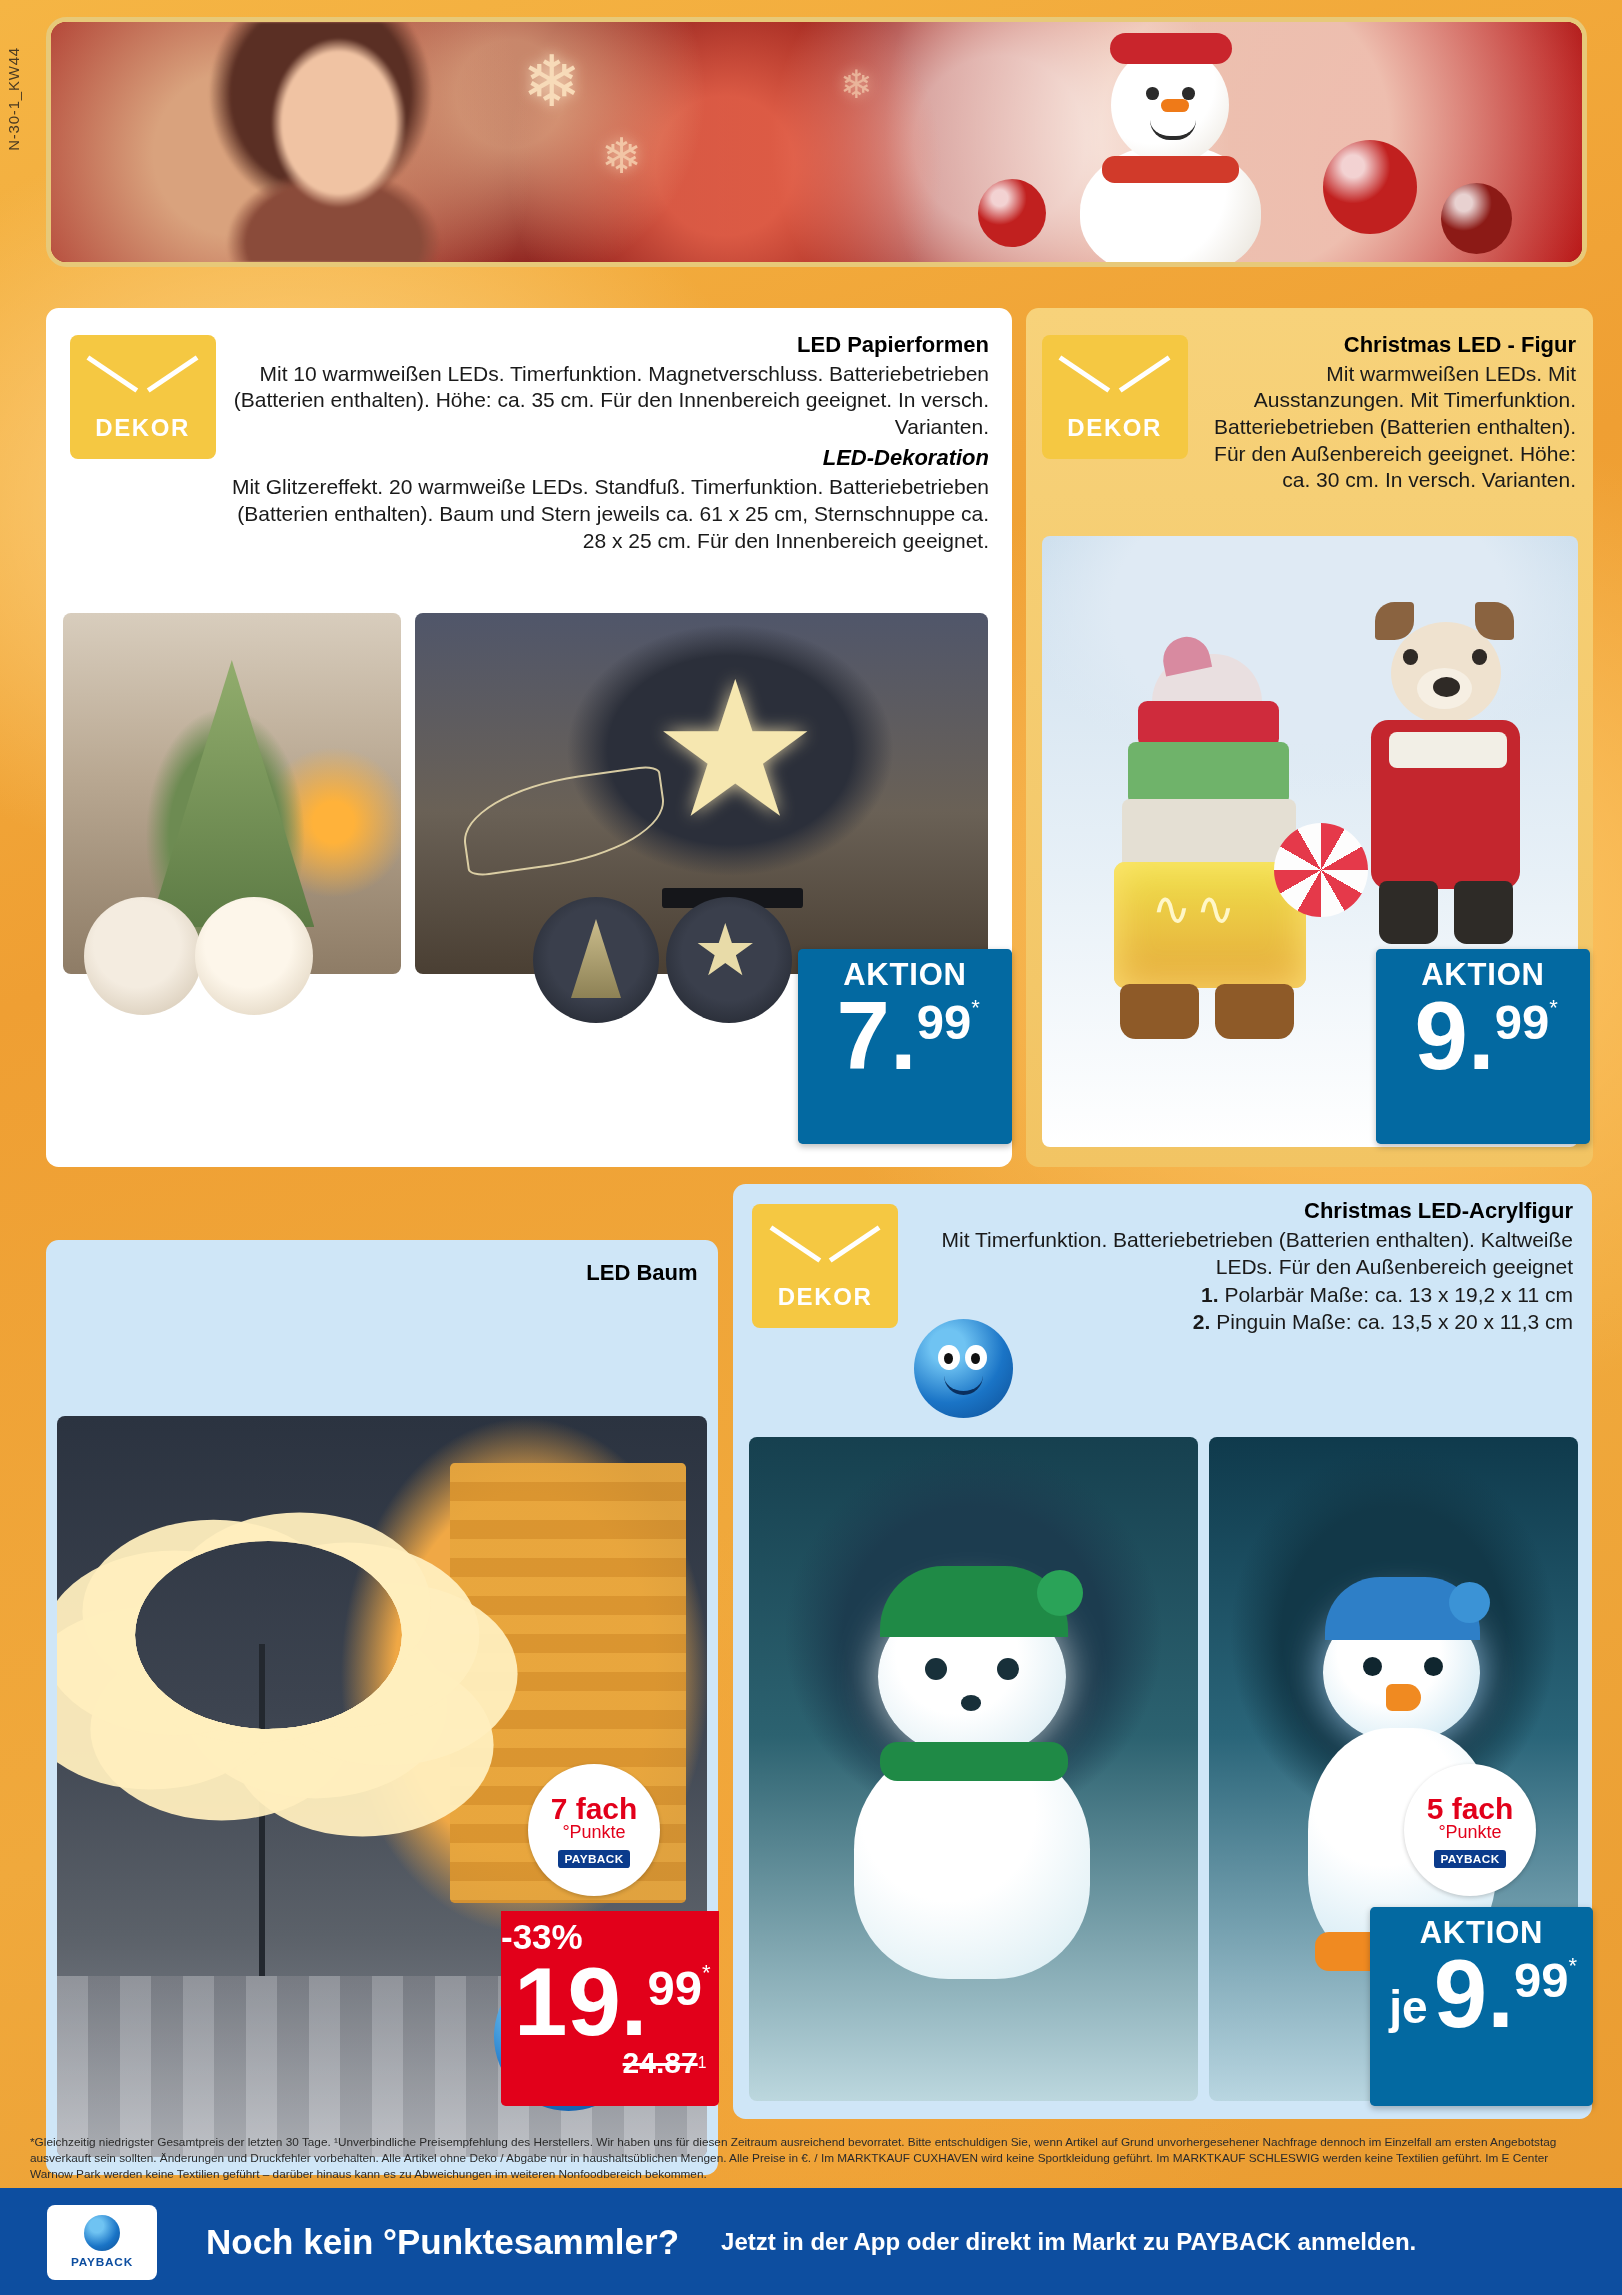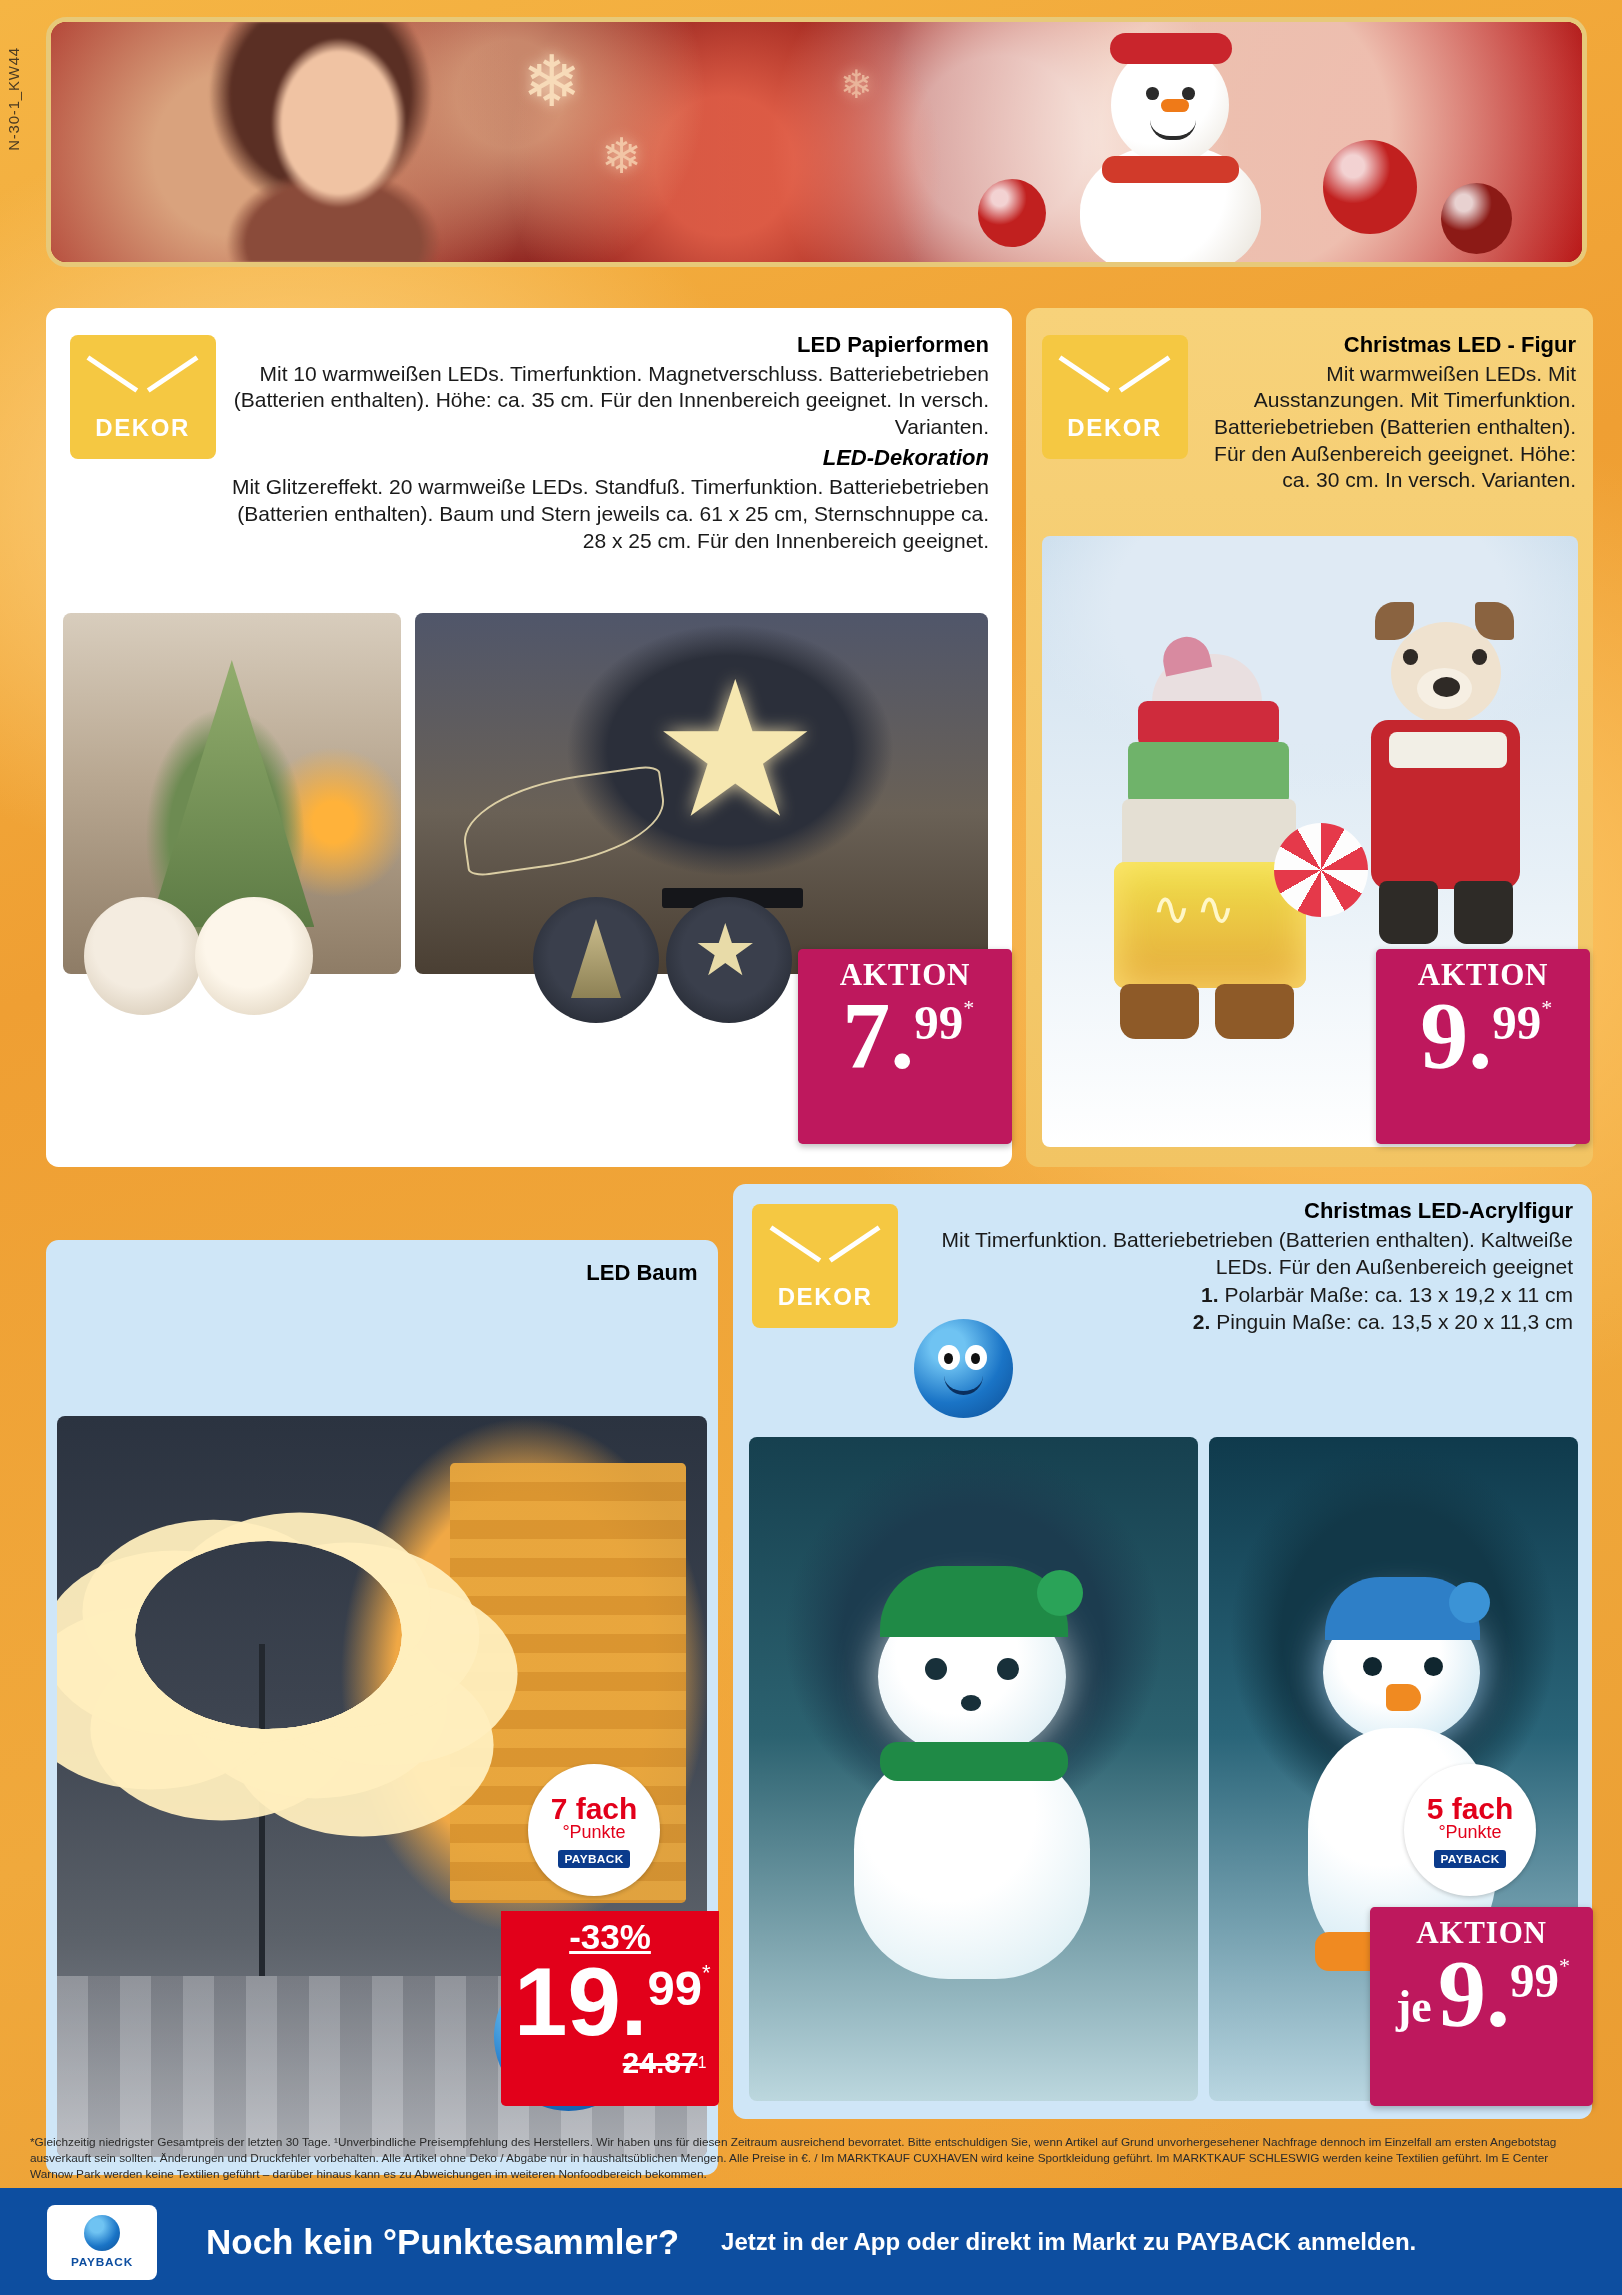--- a/index.html
+++ b/index.html
@@ -131,41 +131,40 @@
   }
 
   
   .photo { position: absolute; overflow: hidden; }
   .photo.rounded { border-radius: 7.9px; }
   .circ { position:absolute; border-radius:50%; overflow:hidden; }
 
   
   .aktion {
     position: absolute;
-    background: #be185d;
+    background: #0369a1;
     color: #fff;
     text-align: center;
     box-shadow: 0 2.4px 6.3px rgba(0,0,0,.25);
-    font-family: Liberation Serif, serif;
   }
   .aktion .label {
     font-size: 31px; font-weight: bold; letter-spacing: 0.8px;
     padding-top: 7.9px; padding-bottom: 1.6px;
   }
   .priceline {
     display: flex; align-items: flex-start; justify-content: center;
     line-height: .88;
   }
   .price-int { font-size: 96px; font-weight: bold; }
   .price-dot { font-size: 96px; font-weight: bold; }
   .price-cent { font-size: 49px; font-weight: bold; margin-top: 6.3px; }
   .price-star { font-size: 22px; margin-top: 3.1px; }
 
   .pct {
-    background:#e2001a; color:#fff; font-weight:bold; font-size:35px; text-align:center;text-decoration:underline;
+    background:#e2001a; color:#fff; font-weight:bold; font-size:35px; text-align:left;
   }
   .strike {
     text-decoration: line-through;
     font-size: 30px; font-weight: bold; color:#fff;
   }
 
   
   .pb {
     position:absolute; width:132px; height:132px; border-radius:50%;
     background:#fff; text-align:center;

